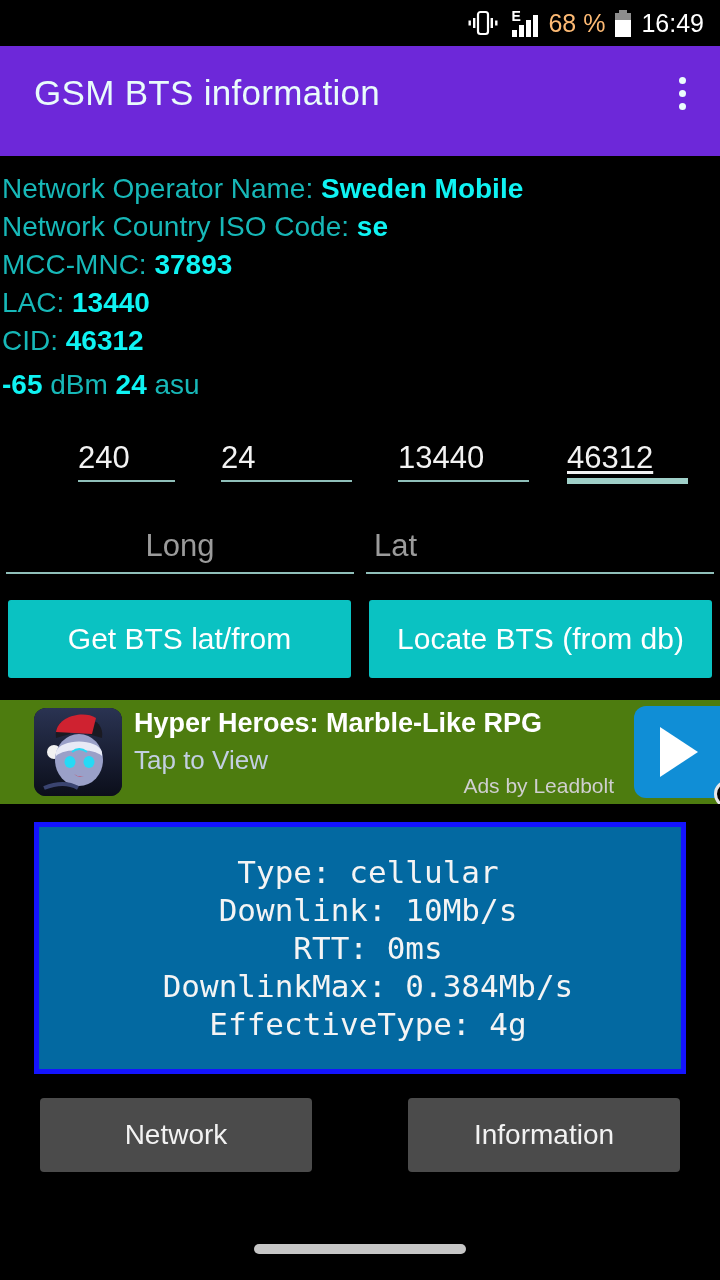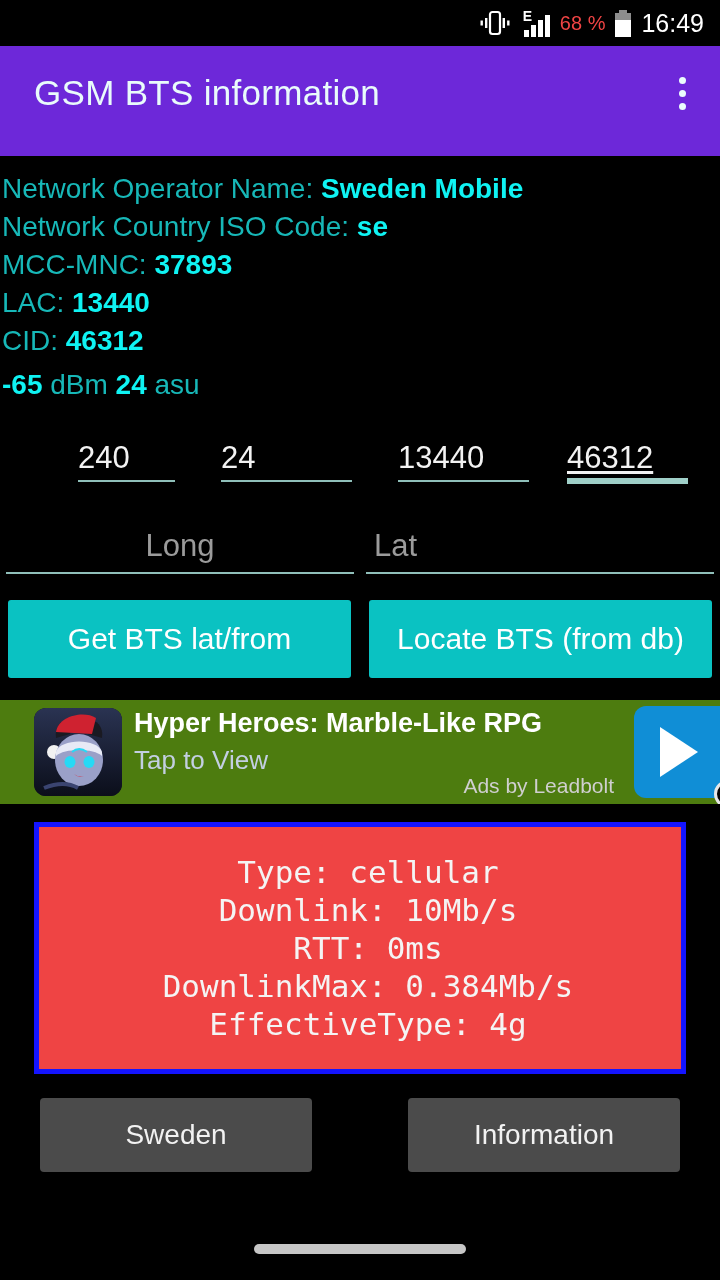--- a/index.html
+++ b/index.html
@@ -21,21 +21,21 @@
   .vib-icon { display:block; }
   .sig-wrap { position:relative; display:flex; align-items:flex-end; height:28px; }
   .sig-e { font-size:14px; font-weight:bold; color:#fff; line-height:1;
            position:absolute; top:0px; left:1px; }
   .sig-bars { display:flex; align-items:flex-end; gap:2px; margin-left:2px; margin-top:8px; }
   .sig-bars i { display:block; width:5px; background:#fff; }
   .sig-bars i:nth-child(1){ height:7px; }
   .sig-bars i:nth-child(2){ height:12px; }
   .sig-bars i:nth-child(3){ height:17px; }
   .sig-bars i:nth-child(4){ height:22px; }
-  .sb-batt-text { color:#ef4444; font-size:20px; letter-spacing:0px; }
+  .sb-batt-text { color:#fdba74; font-size:25px; letter-spacing:0px; }
   .batt { position:relative; width:16px; height:27px; border:0; background:transparent; }
   .batt .cap { position:absolute; top:0; left:4px; width:8px; height:3px; background:#8d8d8d; }
   .batt .shell { position:absolute; top:3px; left:0; width:16px; height:24px; background:#8d8d8d; }
   .batt .fill { position:absolute; bottom:0px; left:0px; width:16px; height:17px; background:#fff; }
   .sb-clock { color:#fff; font-size:25px; }
 
   
   .appbar {
     height:110px; background:#6d28d9;
     display:flex; align-items:center; justify-content:space-between;
@@ -101,21 +101,21 @@
   .ad-play .tri {
     width:0; height:0; border-left:38px solid #ffffff;
     border-top:25px solid transparent; border-bottom:25px solid transparent;
     margin-left:-10px;
   }
   .ad-badge { position:absolute; right:-8px; bottom:-10px; width:28px; height:28px;
               border:3px solid #e8e8e8; border-radius:50%; background:#050505; }
 
   
   .netbox {
-    margin:18px 34px 0 34px; border:5px solid #1414ff; background:#ef4444;
+    margin:18px 34px 0 34px; border:5px solid #1414ff; background:#0369a1;
     padding:26px 10px 26px 26px; text-align:center;
   }
   .netbox .nline {
     color:#f4f4f4; font-family:"DejaVu Sans Mono", monospace;
     font-size:31px; line-height:38px; white-space:pre;
   }
 
   
   .bottom-row { display:flex; margin-top:24px; padding:0 40px; justify-content:space-between; }
   .btn-gray {
@@ -263,21 +263,21 @@
 
   <div class="netbox">
     <div class="nline">Type: cellular</div>
     <div class="nline">Downlink: 10Mb/s</div>
     <div class="nline">RTT: 0ms</div>
     <div class="nline">DownlinkMax: 0.384Mb/s</div>
     <div class="nline">EffectiveType: 4g</div>
   </div>
 
   <div class="bottom-row">
-    <button class="btn-gray">Sweden</button>
+    <button class="btn-gray">Network</button>
     <button class="btn-gray">Information</button>
   </div>
 
   <div class="navbar">
     <div class="nav-pill"></div>
   </div>
 
 </div>
 
 </body></html>

